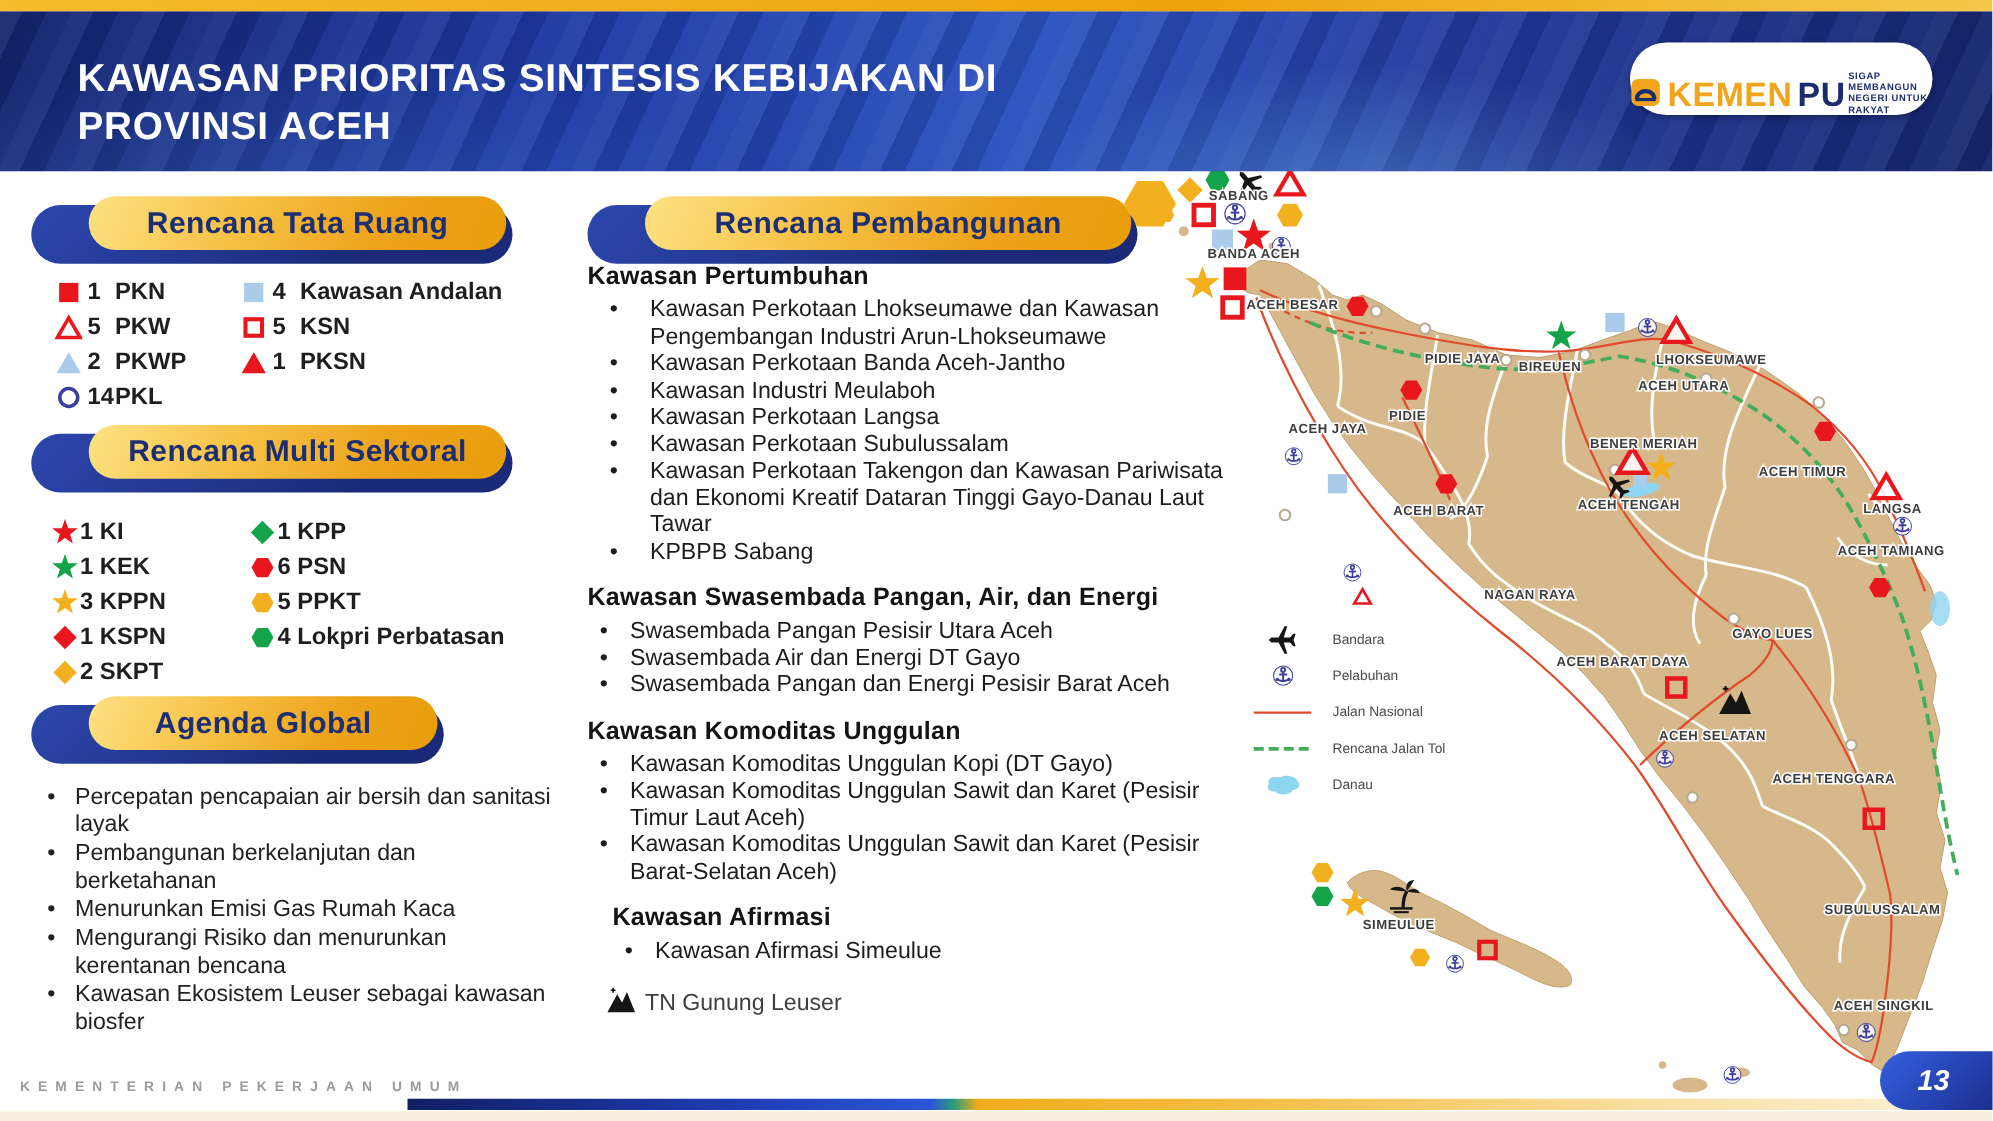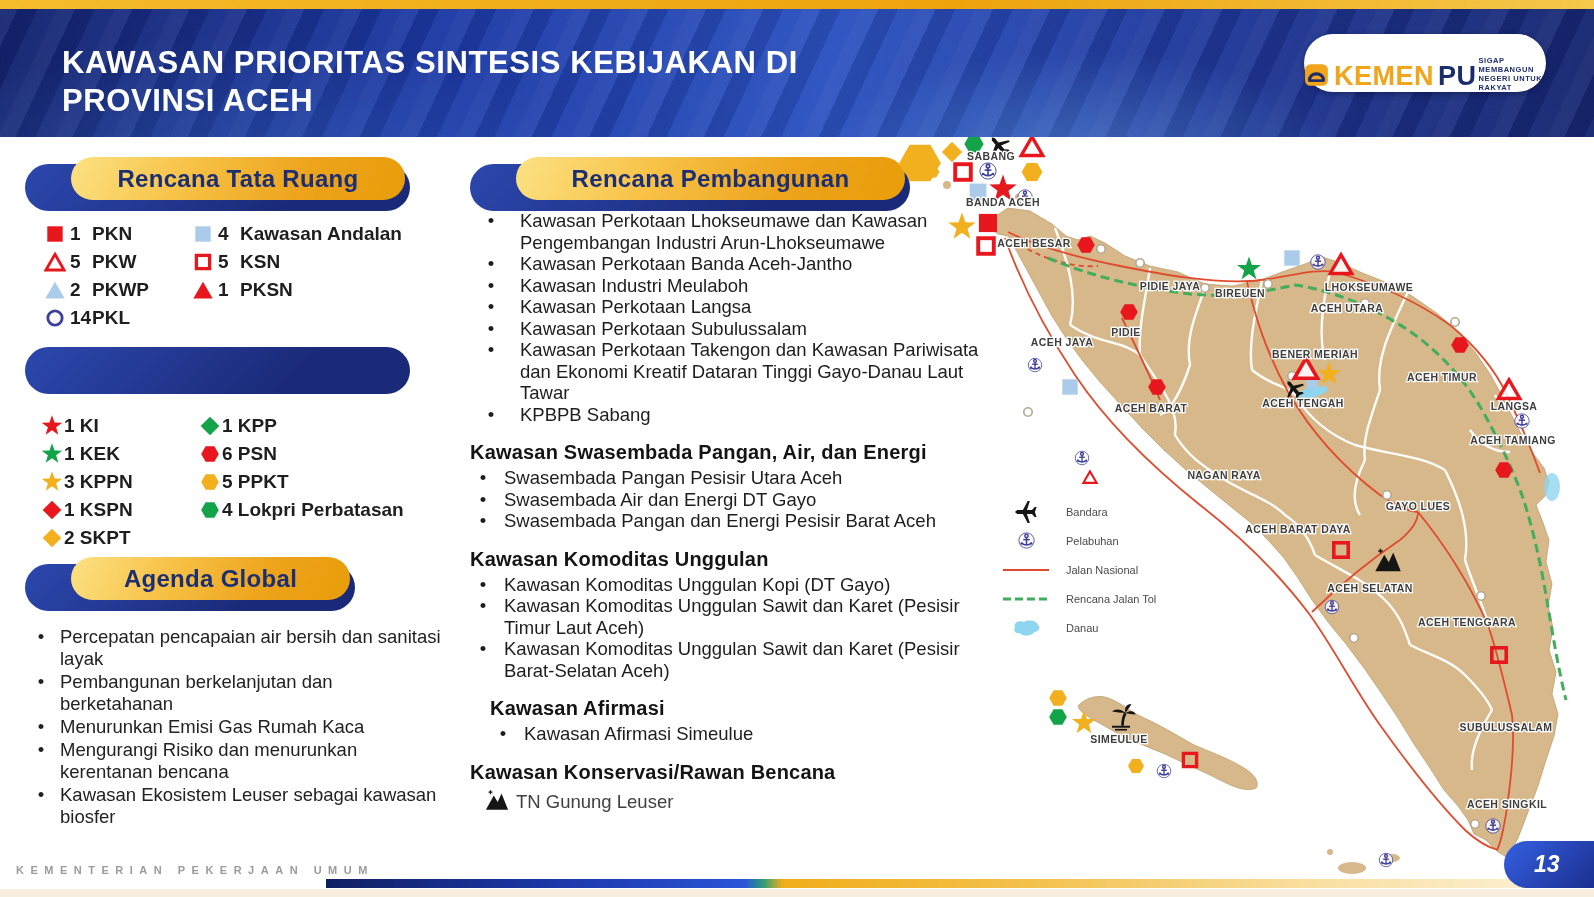--- a/index.html
+++ b/index.html
@@ -473,20 +473,21 @@
             <circle cx="10" cy="10" r="6.5" fill="#fff" stroke="#3c3f9c" stroke-width="2.6"></circle>
           </svg>
         </span>
         <span class="cnt">14</span>
         <span style="width:96px">PKL</span>
       </div>
     </div>
 
   <div class="pill" style="left:25px; top:340px; width:385px; z-index:3;">
     <div class="back"></div>
+    <div class="face">Rencana Multi Sektoral</div>
   </div>
 
   <div class="legend-grid" id="multi-legend-1" style="left:40px; top:414px; z-index:3;">
       <div class="lrow">
         <span class="mk">
           <svg width="26" height="26" viewBox="0 0 20 20">
             <polygon points="10,1 12.12,7.09 18.56,7.22 13.42,11.11 15.29,17.28 10,13.6 4.71,17.28 6.58,11.11 1.44,7.22 7.88,7.09" fill="#e8161d"></polygon>
           </svg>
         </span>
         <span>1 KI</span>
@@ -588,20 +589,21 @@
       </div>
     </div>
 
   <div class="pill" style="left:470px; top:157px; width:440px; z-index:3;">
     <div class="back"></div>
     <div class="face">Rencana Pembangunan</div>
   </div>
 
   <div id="mid">
     <div class="msec">
+      <h3>Kawasan Pertumbuhan</h3>
       <div>
 
       <div class="mb">
             <span class="dot">•</span>
             <span>Kawasan Perkotaan Lhokseumawe dan Kawasan Pengembangan Industri Arun-Lhokseumawe</span>
           </div>
           <div class="mb">
             <span class="dot">•</span>
             <span>Kawasan Perkotaan Banda Aceh-Jantho</span>
           </div>
@@ -667,21 +669,20 @@
       <h3>Kawasan Afirmasi</h3>
       <div>
 
       <div class="mb tight">
             <span class="dot">•</span>
             <span>Kawasan Afirmasi Simeulue</span>
           </div>
         </div>
     </div>
     <div class="msec">
-      <h3>Kawasan Konservasi/Rawan Bencana</h3>
       <div class="tnrow">
         <span>
           <svg width="26" height="26" viewBox="0 0 20 20">
               <path d="M5,2.5 V5.5 M3.5,4 H6.5" stroke="#151515" stroke-width="1"></path>
               <path d="M1.5,17.5 L7.5,6.5 L10.5,11.5 L13.5,5 L18.5,17.5 Z" fill="#151515"></path>
             </svg>
         </span>
         <span>TN Gunung Leuser</span>
       </div>
     </div>

